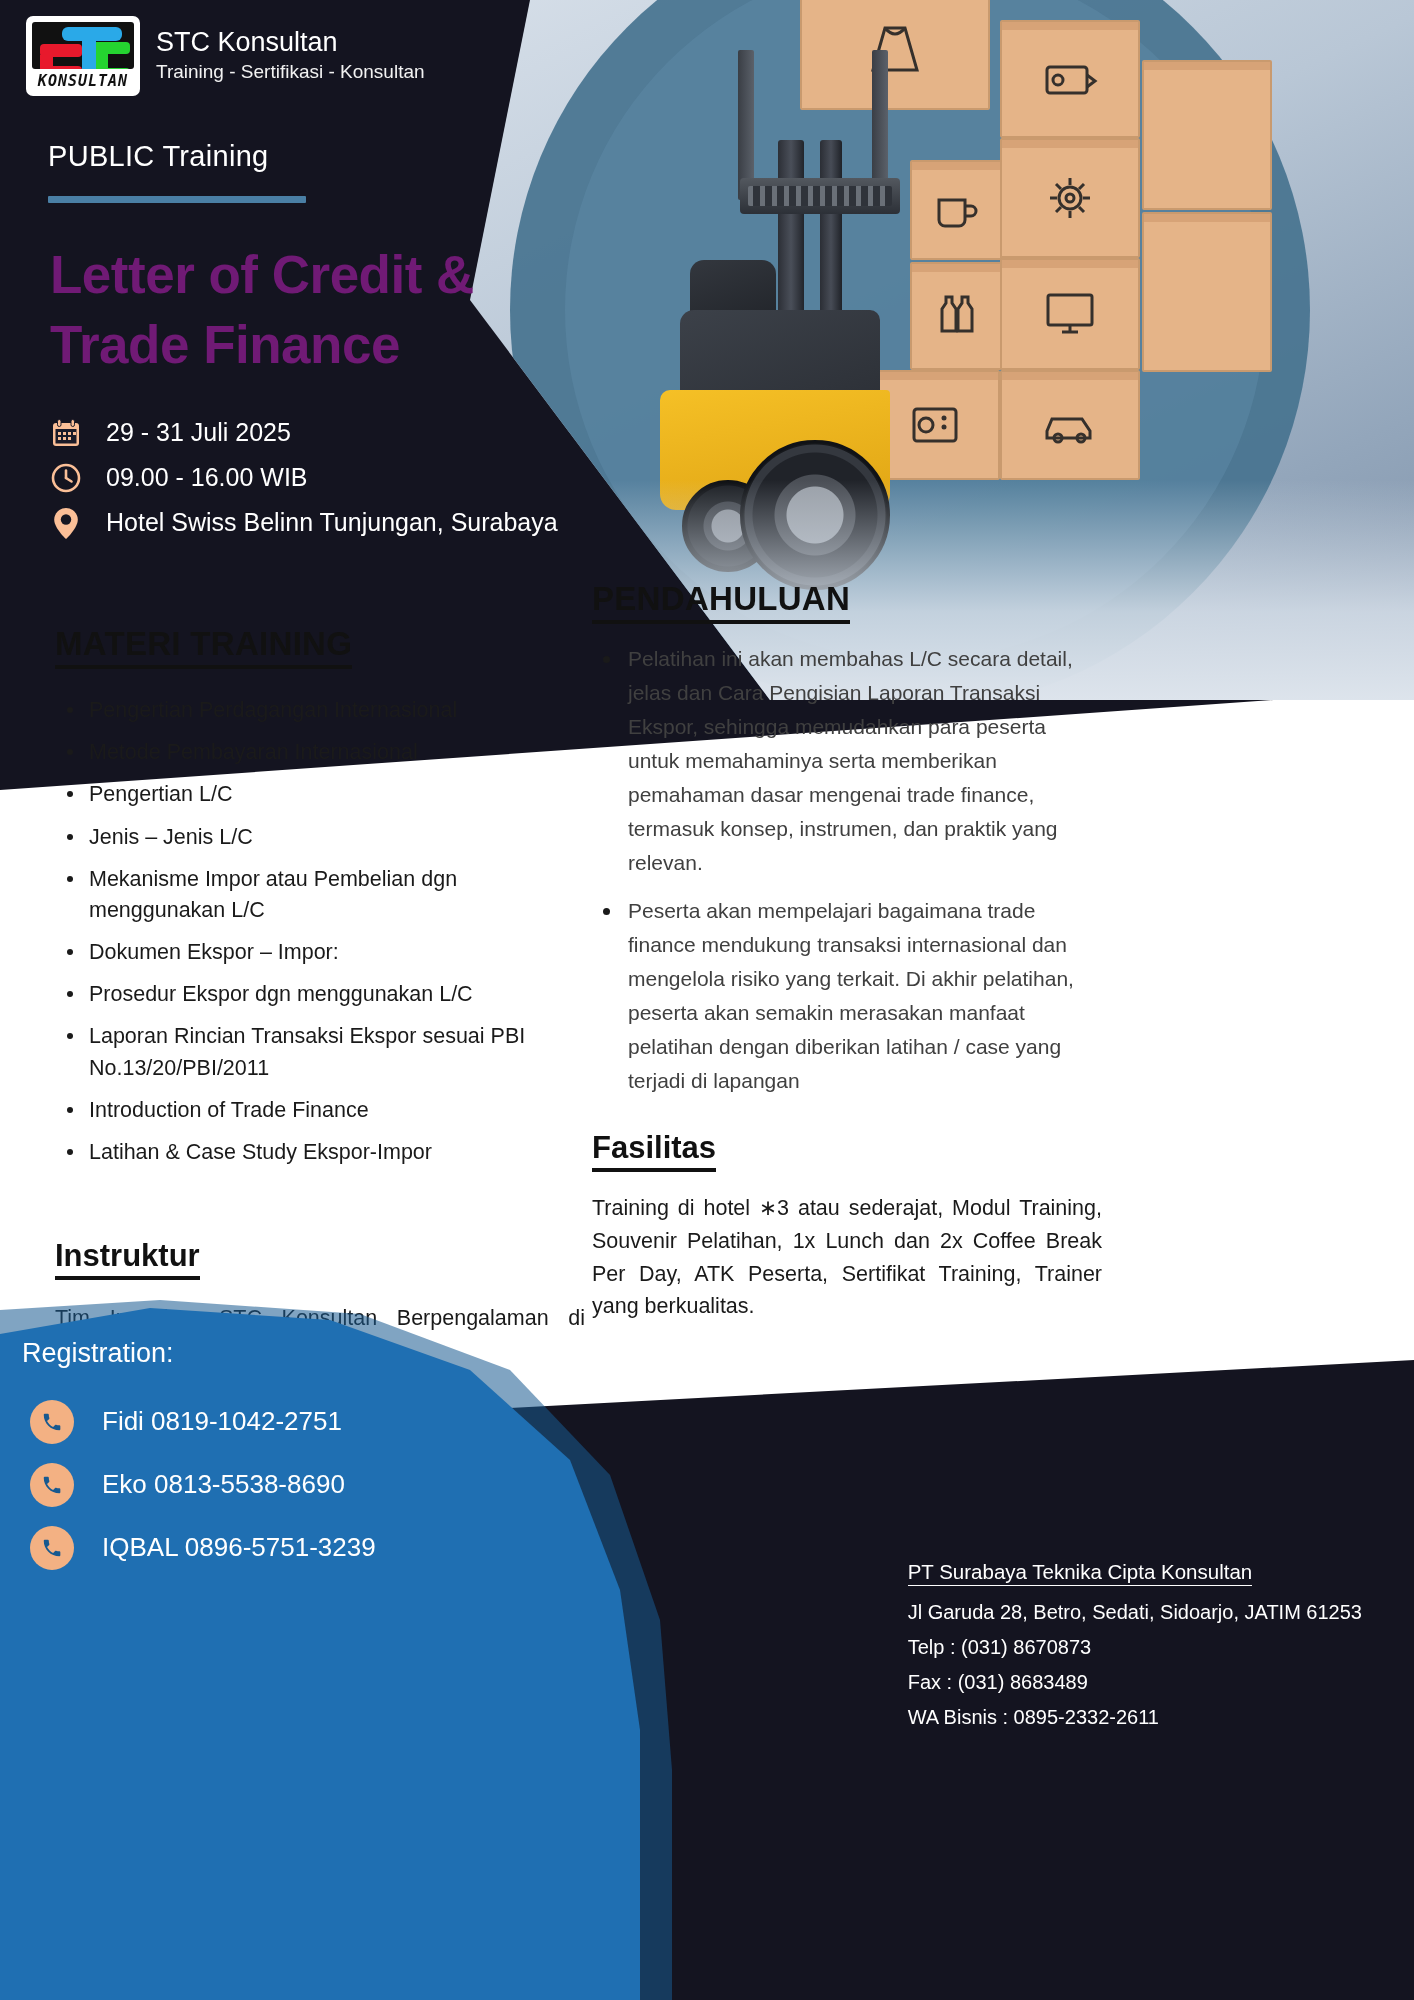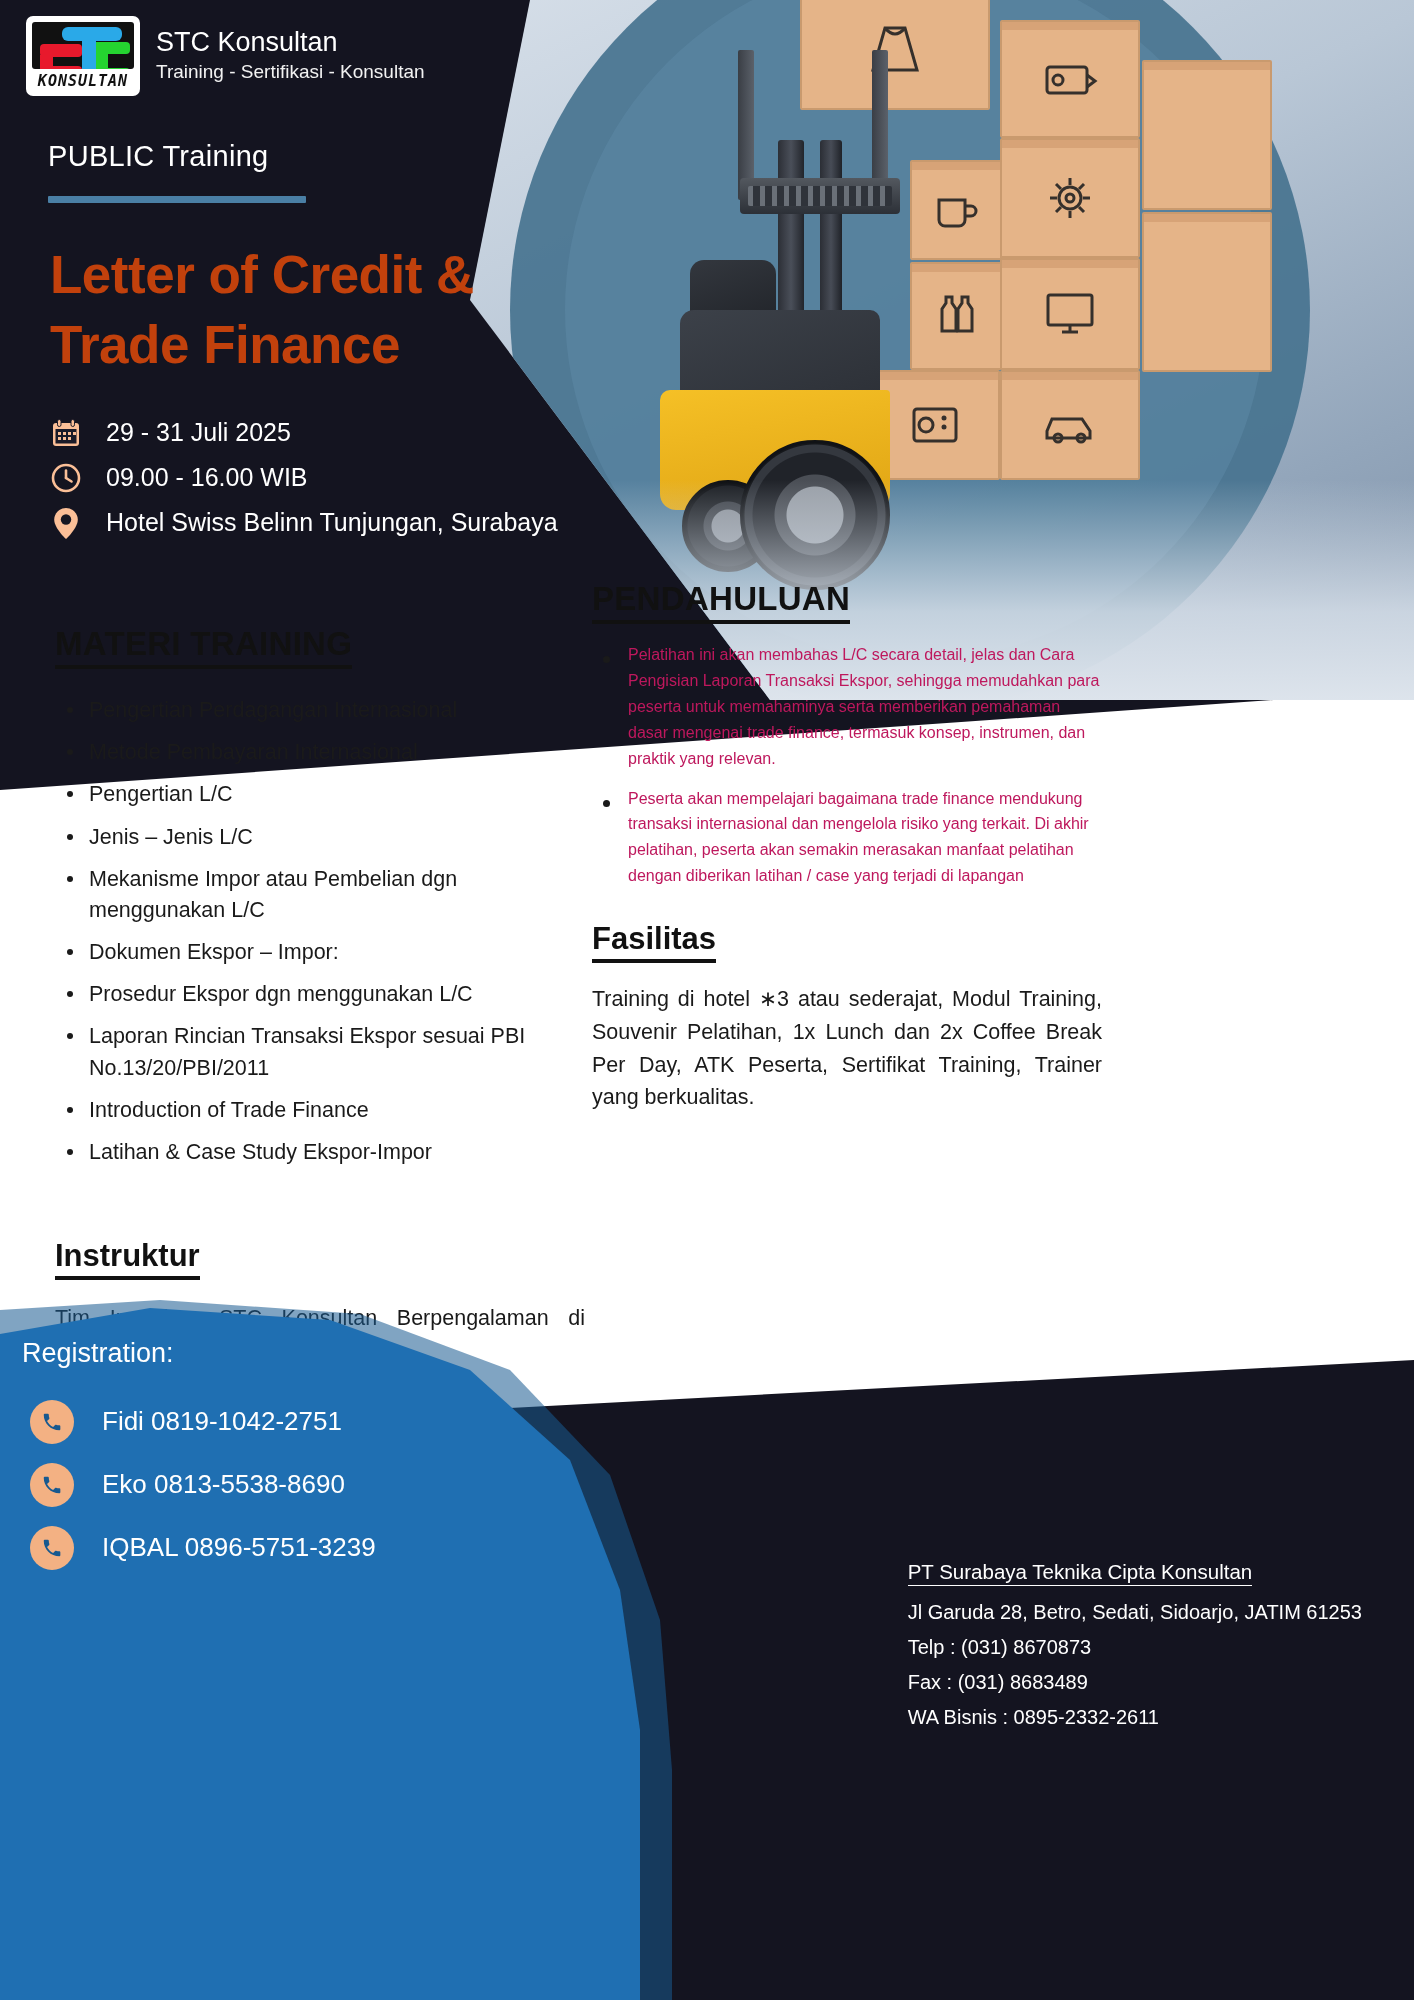--- a/index.html
+++ b/index.html
@@ -126,21 +126,21 @@
   .public-training {
     position:absolute; left:48px; top:140px; z-index:6;
     font-size:29px; color:#ffffff; letter-spacing:.3px;
   }
   .accent-rule {
     position:absolute; left:48px; top:196px; width:258px; height:7px;
     background:#4a7fa5; z-index:6; border-radius:1px;
   }
   .main-title {
     position:absolute; left:50px; top:240px; width:520px; z-index:6;
-    font-size:53px; font-weight:bold; color:#c2410c; line-height:1.32;
+    font-size:53px; font-weight:bold; color:#701a75; line-height:1.32;
     letter-spacing:-.5px;
   }
 
   .meta { position:absolute; left:48px; top:410px; z-index:6; }
   .meta-row { display:flex; align-items:center; gap:22px; height:45px; }
   .meta-ico { width:36px; display:flex; justify-content:center; align-items:center; }
   .meta-txt { font-size:25px; color:#ffffff; }
 
   
   .body-wrap { position:absolute; left:0; top:560px; width:1414px; height:1440px; z-index:4; }
@@ -162,21 +162,21 @@
     font-size:21.5px; color:#1a1a1a; line-height:1.45;
   }
   ul.bullets li::before {
     content:""; position:absolute; left:12px; top:12px;
     width:6px; height:6px; border-radius:50%; background:#1a1a1a;
   }
 
   ul.bullets-r { list-style:none; margin-top:18px; }
   ul.bullets-r li {
     position:relative; padding-left:36px; margin-bottom:14px;
-    font-size:16px; color:#be185d; line-height:1.62;
+    font-size:21px; color:#404040; line-height:1.62;
   }
   ul.bullets-r li::before {
     content:""; position:absolute; left:11px; top:14px;
     width:7px; height:7px; border-radius:50%; background:#1a1a1a;
   }
 
   .instruktur-body {
     margin-top:22px; font-size:21.5px; color:#1a1a1a; line-height:1.5;
     text-align:justify;
   }

